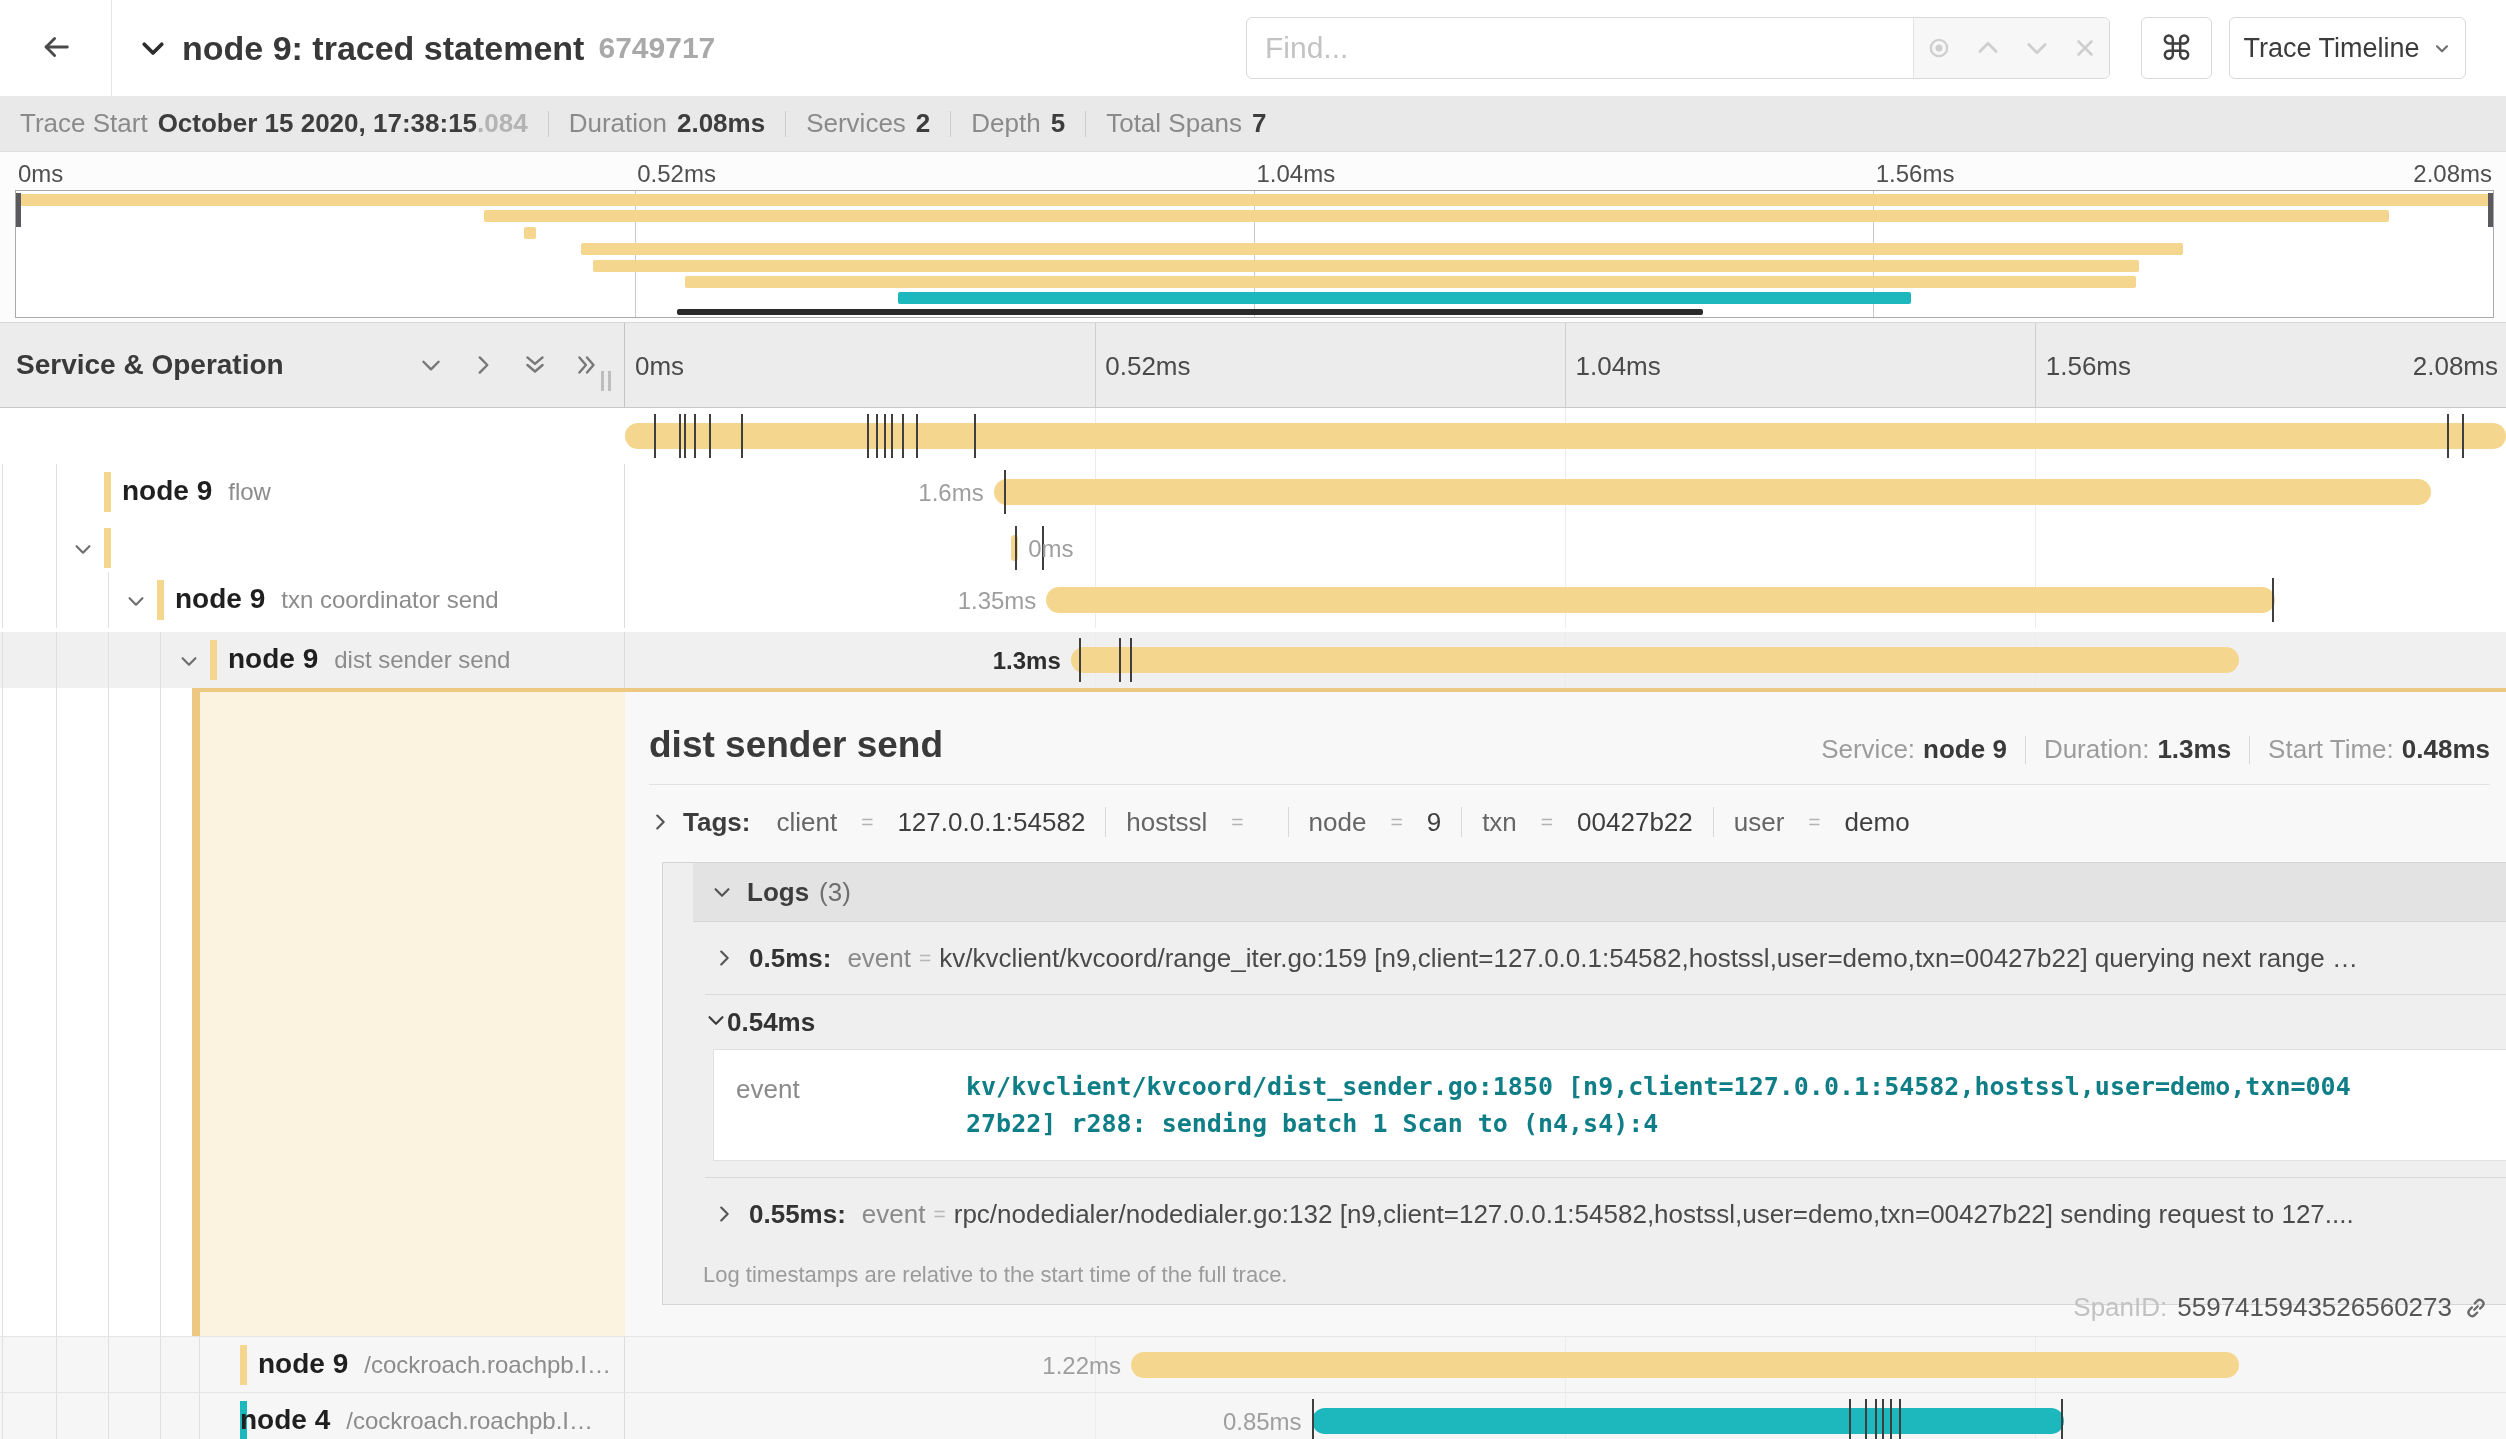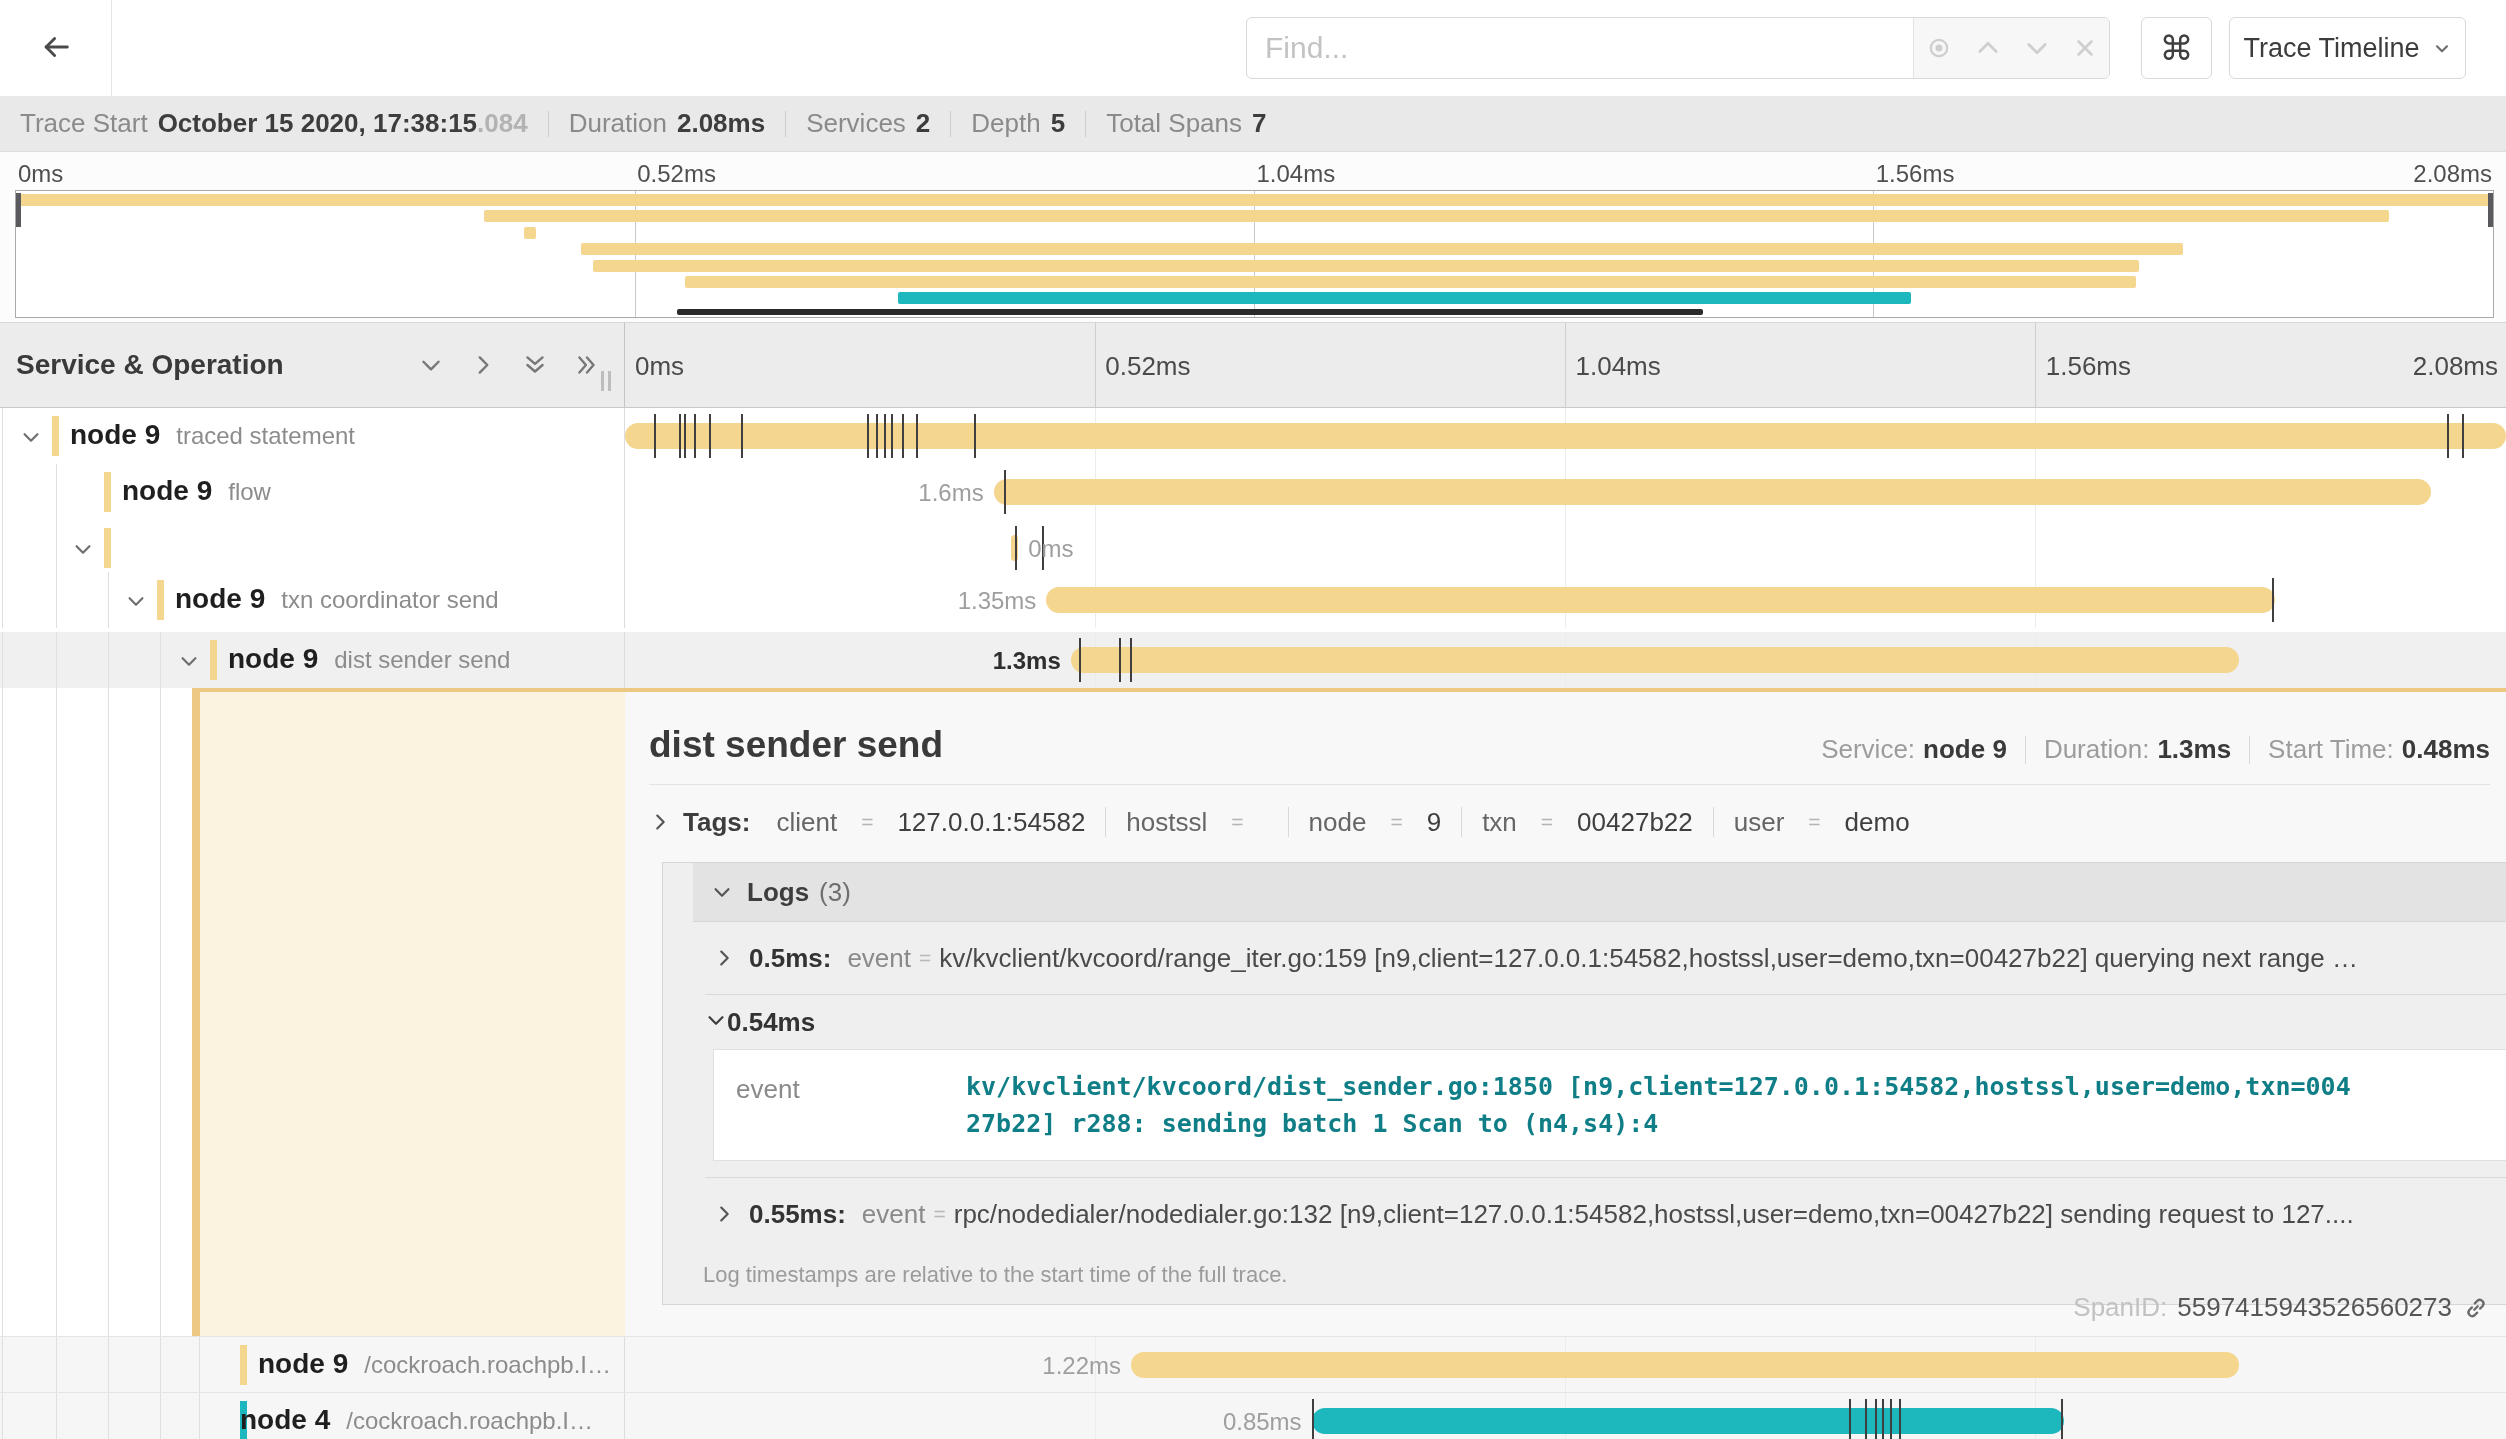--- a/index.html
+++ b/index.html
@@ -112,20 +112,29 @@
 
 <div class="app">
 
   <div class="topbar">
     <button class="back-btn">
       <svg width="34" height="34" viewBox="0 0 24 24" fill="none" stroke="currentColor" stroke-width="2" stroke-linecap="round" stroke-linejoin="round">
           <line x1="20" y1="12" x2="5" y2="12"></line>
           <polyline points="11 6 5 12 11 18"></polyline>
         </svg>
     </button>
+    <div class="title-wrap">
+      <span class="title-chevron">
+        <svg width="30" height="30" viewBox="0 0 24 24" fill="none" stroke="currentColor" stroke-width="3" stroke-linecap="round" stroke-linejoin="round">
+            <polyline points="5 9 12 16 19 9"></polyline>
+          </svg>
+      </span>
+      <span class="page-title">node 9: traced statement</span>
+      <span class="trace-id">6749717</span>
+    </div>
     <div class="find-group">
       <input class="find-input" placeholder="Find..." style="">
       <div class="find-icons">
         <button class="icon-btn">
           <svg width="28" height="28" viewBox="0 0 24 24" fill="none" stroke="currentColor" stroke-width="2">
               <circle cx="12" cy="12" r="7"></circle>
               <circle cx="12" cy="12" r="2" fill="currentColor"></circle>
             </svg>
         </button>
         <button class="icon-btn">
@@ -243,28 +252,20 @@
         <span class="gh-tick" style="left: 10px;">0ms</span>
         <span class="gh-tick" style="left: 480.25px;">0.52ms</span>
         <span class="gh-tick" style="left: 950.5px;">1.04ms</span>
         <span class="gh-tick" style="left: 1420.75px;">1.56ms</span>
         <span class="gh-tick" style="right: 8px;">2.08ms</span>
       </div>
   </div>
 
   <div class="rows" id="rows">
       <div class="row" style="top: 0px;">
-        <div class="cell-left">
-          <div class="guide" style="left: 2px;"></div>
-          <span class="row-chev" style="left: 20px;"><svg width="22" height="22" viewBox="0 0 24 24" fill="none" stroke="currentColor" stroke-width="2.4" stroke-linecap="round" stroke-linejoin="round">
-              <polyline points="5 9 12 16 19 9"></polyline>
-            </svg></span>
-          <span class="swatch" style="left: 52px; background: rgb(245, 214, 143);"></span>
-          <span class="svc" style="left: 70px;">node 9<span class="op">traced statement</span></span>
-        </div>
         <div class="cell-tl">
           <div class="span-bar" style="left: 0%; width: 100%; background: rgb(245, 214, 143);"></div>
           <div class="tick" style="left: calc(1.6% - 1px);"></div>
           <div class="tick" style="left: calc(2.9% - 1px);"></div>
           <div class="tick" style="left: calc(3.2% - 1px);"></div>
           <div class="tick" style="left: calc(3.7% - 1px);"></div>
           <div class="tick" style="left: calc(4.5% - 1px);"></div>
           <div class="tick" style="left: calc(6.2% - 1px);"></div>
           <div class="tick" style="left: calc(12.9% - 1px);"></div>
           <div class="tick" style="left: calc(13.4% - 1px);"></div>

